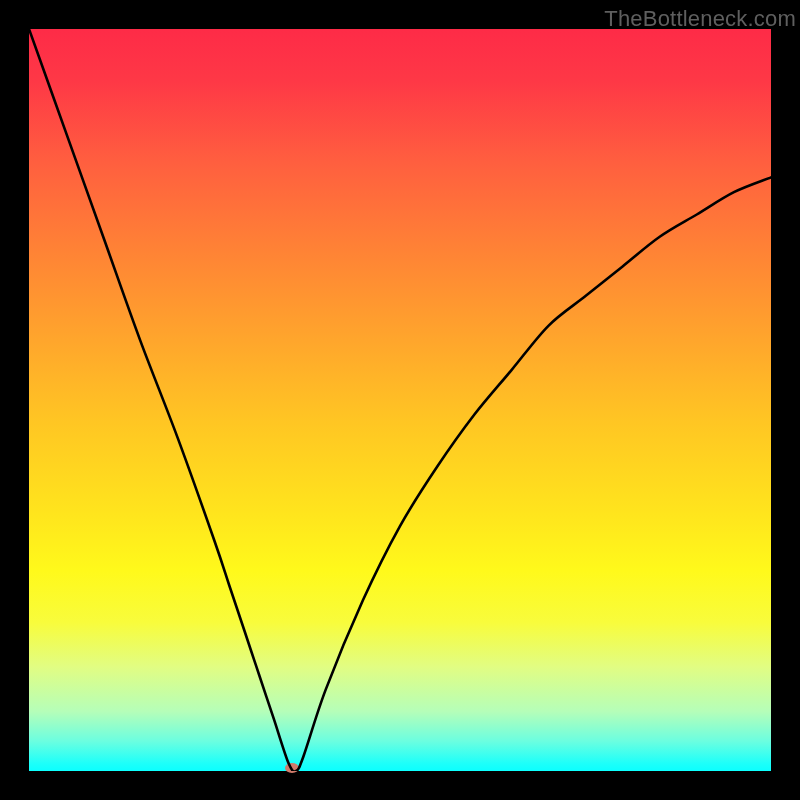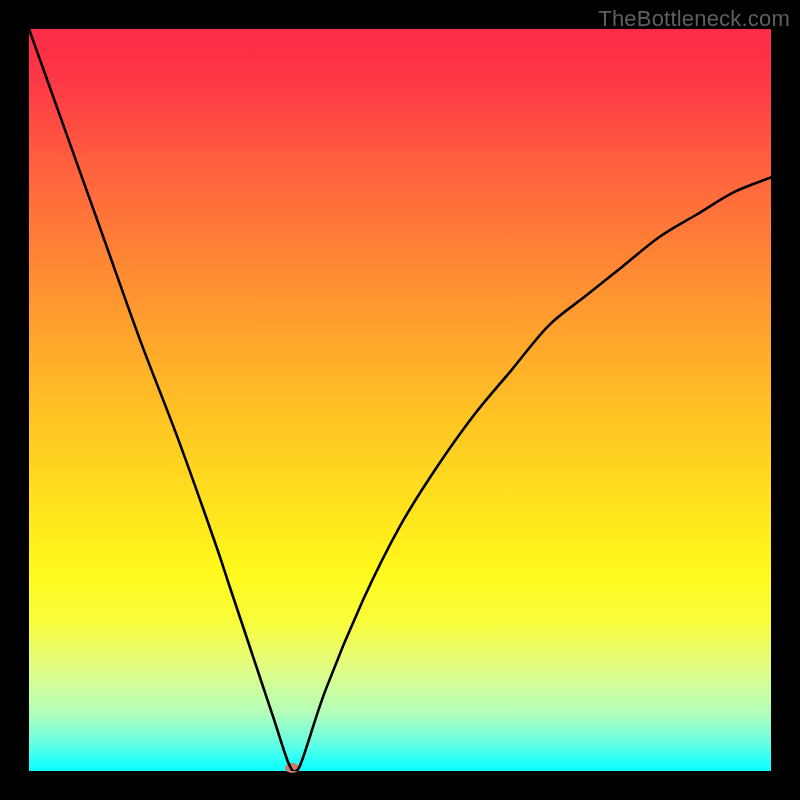--- a/index.html
+++ b/index.html
@@ -30,21 +30,21 @@
       #e1fd83 86%,
       #b5feb9 92%,
       #6bfee0 96%,
       #1dfffa 99%,
       #0bffff 100%
     );
   }
   .watermark {
     position: absolute;
     top: 6px;
-    right: 10px;
+    right: 4px;
     color: #5f5f5f;
     font-size: 22px;
     font-weight: 500;
     letter-spacing: 0.2px;
     z-index: 5;
   }
   svg.curve {
     position: absolute;
     left: 0;
     top: 0;

